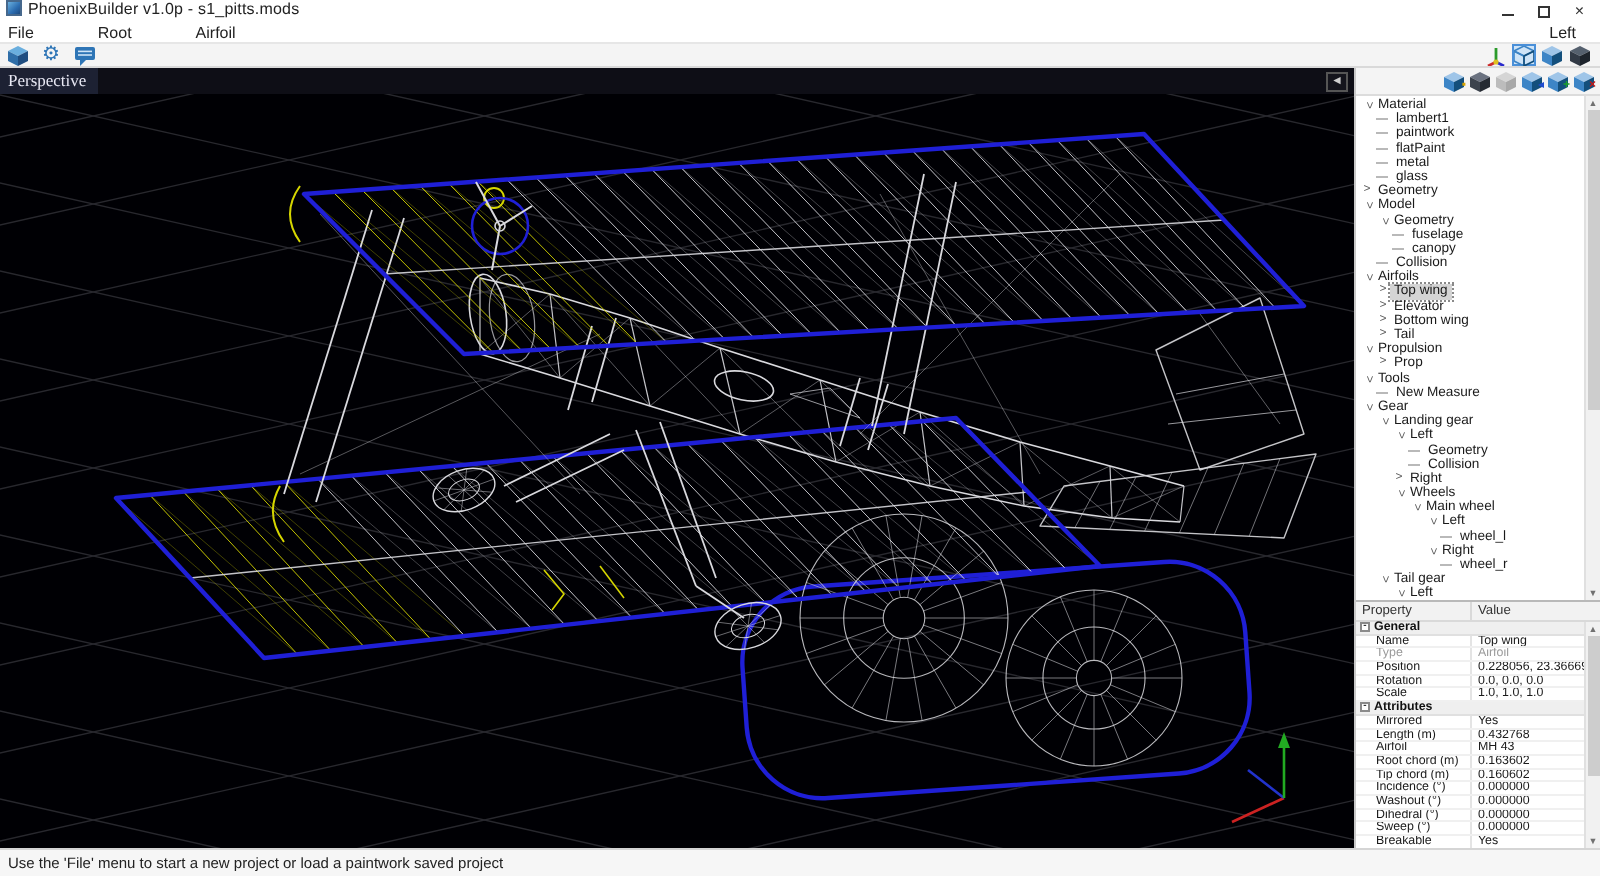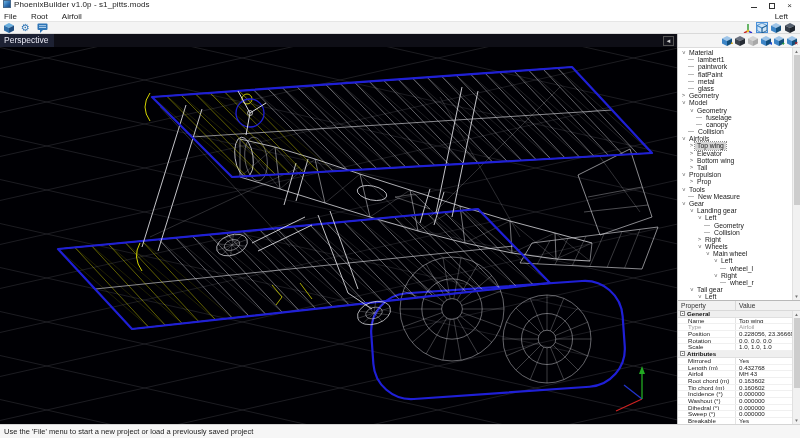--- a/index.html
+++ b/index.html
@@ -10,38 +10,38 @@
   
   .titlebar { height:11px; display:flex; background:#fff; padding:0 2px; flex:0 0 auto; }
   .app-icon { width:8px; height:8px; margin:0 3px 0 1px; background:linear-gradient(135deg,#69b0e0 0%,#2b6cb0 60%,#1c4a80 100%); border:1px solid #46688c; }
   .title-text { font-size:8px; color:#222; letter-spacing:.1px; }
   .win-controls { margin-left:auto; display:flex; align-items:center; gap:12px; padding-right:6px; }
   .wc { font-size:8px; color:#333; line-height:9px; cursor:default; }
   .wc-min { width:6px; border-bottom:1px solid #333; height:4px; }
   .wc-max { width:6px; height:6px; border:1px solid #333; }
 
   
-  .menubar { height:10px; display:flex; align-items:center; background:#fff; padding:0 4px; gap:14px; flex:0 0 auto; }
+  .menubar { height:10px; display:flex; align-items:center; background:#fff; padding:0 4px; gap:32px; flex:0 0 auto; }
   .menu-item { font-size:8px; color:#222; }
   .menu-help { margin-left:auto; padding-right:8px; }
 
   
   .toolbar { height:13px; background:#f4f4f4; border-top:1px solid #e6e6e6; border-bottom:1px solid #d9d9d9; display:flex; align-items:center; padding:0 2px; flex:0 0 auto; }
   .tb-left { display:flex; gap:4px; align-items:center; }
   .tb-big { width:13px; height:11px; display:flex; align-items:center; justify-content:center; }
   .tb-right { margin-left:auto; display:flex; gap:2px; align-items:center; padding-right:2px; }
   .mini-icon { width:12px; height:11px; position:relative; display:flex; align-items:center; justify-content:center; border:1px solid transparent; }
   .mini-icon.active { border:1px solid #4a90d9; background:#cfe4f7; }
   .badge { position:absolute; right:-1px; bottom:-1px; font-size:6px; font-weight:bold; line-height:6px; }
 
   
   .main { flex:1 1 auto; display:flex; min-height:0; }
   .viewport { width:677px; background:var(--vp-bg,#000); position:relative; flex:0 0 auto; }
   .vp-header { height:13px; background:#0e0e16; display:flex; align-items:center; }
-  .vp-label { background:#1d2133; color:#e9e9f5; font-size:8.5px; padding:1px 6px 2px 4px; }
+  .vp-label { background:#1d2133; color:#e9e9f5; font-size:8.5px; padding:1px 6px 2px 4px;font-family:Liberation Serif, serif; }
   .vp-collapse { margin-left:auto; margin-right:3px; width:11px; height:10px; background:#14141c; border:1px solid #555; color:#cfcfcf; font-size:6px; line-height:8px; text-align:center; cursor:default; }
   .vp-svg { display:block; }
 
   
   .side { flex:1 1 auto; display:flex; flex-direction:column; background:#f4f4f4; border-left:1px solid #c8c8c8; min-width:0; }
   .side-icons { height:13px; display:flex; justify-content:flex-end; align-items:center; gap:1px; padding:0 2px; background:#f4f4f4; flex:0 0 auto; }
 
   .tree { flex:1 1 auto; background:#fff; position:relative; overflow:hidden; font-size:6.8px; border-top:1px solid #dcdcdc; }
   .tree-inner { position:absolute; left:0; top:1px; right:8px; }
   .tree-row { height:7.2px; line-height:7.2px; display:flex; align-items:center; white-space:nowrap; color:#1a1a1a; }
@@ -744,16 +744,16 @@
           <span class="sb-thumb" style="height:70px"></span>
           <span class="sb-space"></span>
           <span class="sb-arrow">▼</span>
         </div>
       </div>
     </div>
 
   </div>
 
   <div class="statusbar">
-    <span>Use the 'File' menu to start a new project or load a previously saved project</span>
+    <span>Use the 'File' menu to start a new project or load a paintwork saved project</span>
   </div>
 
 </div>
 
 </body></html>

